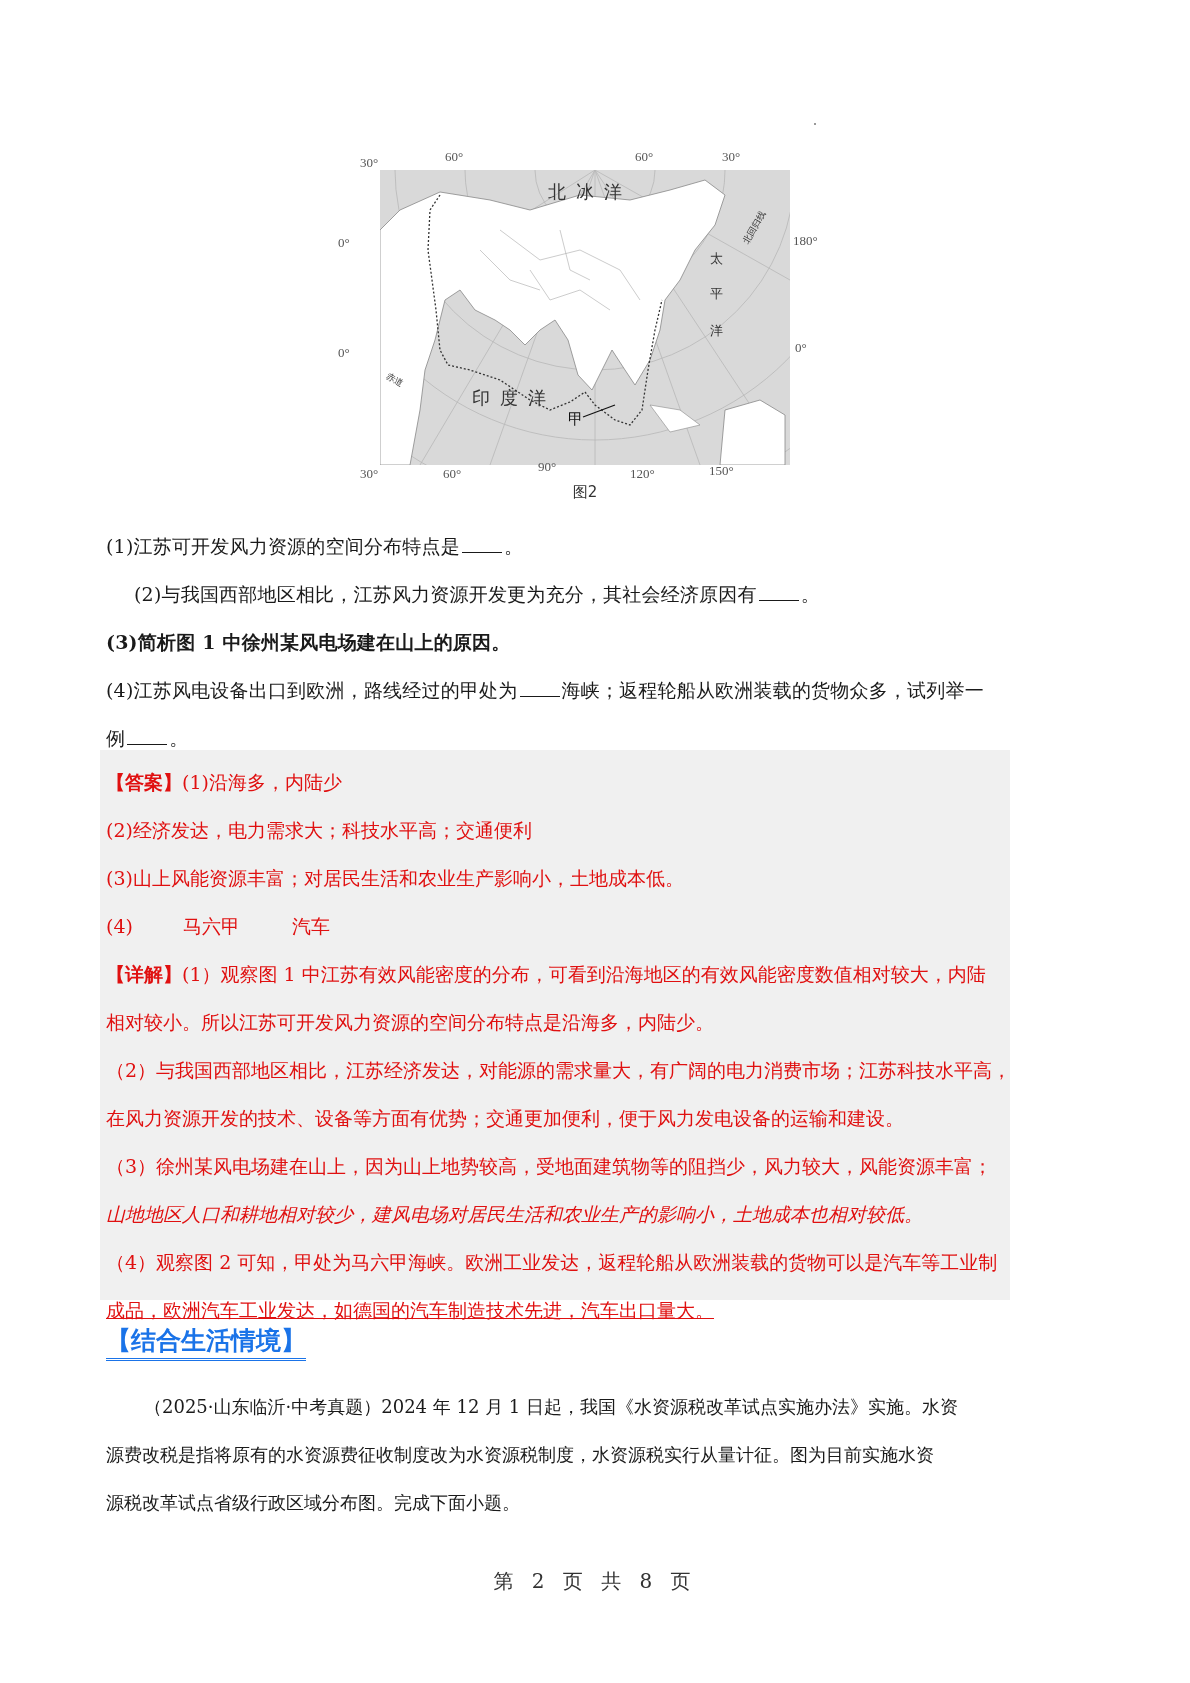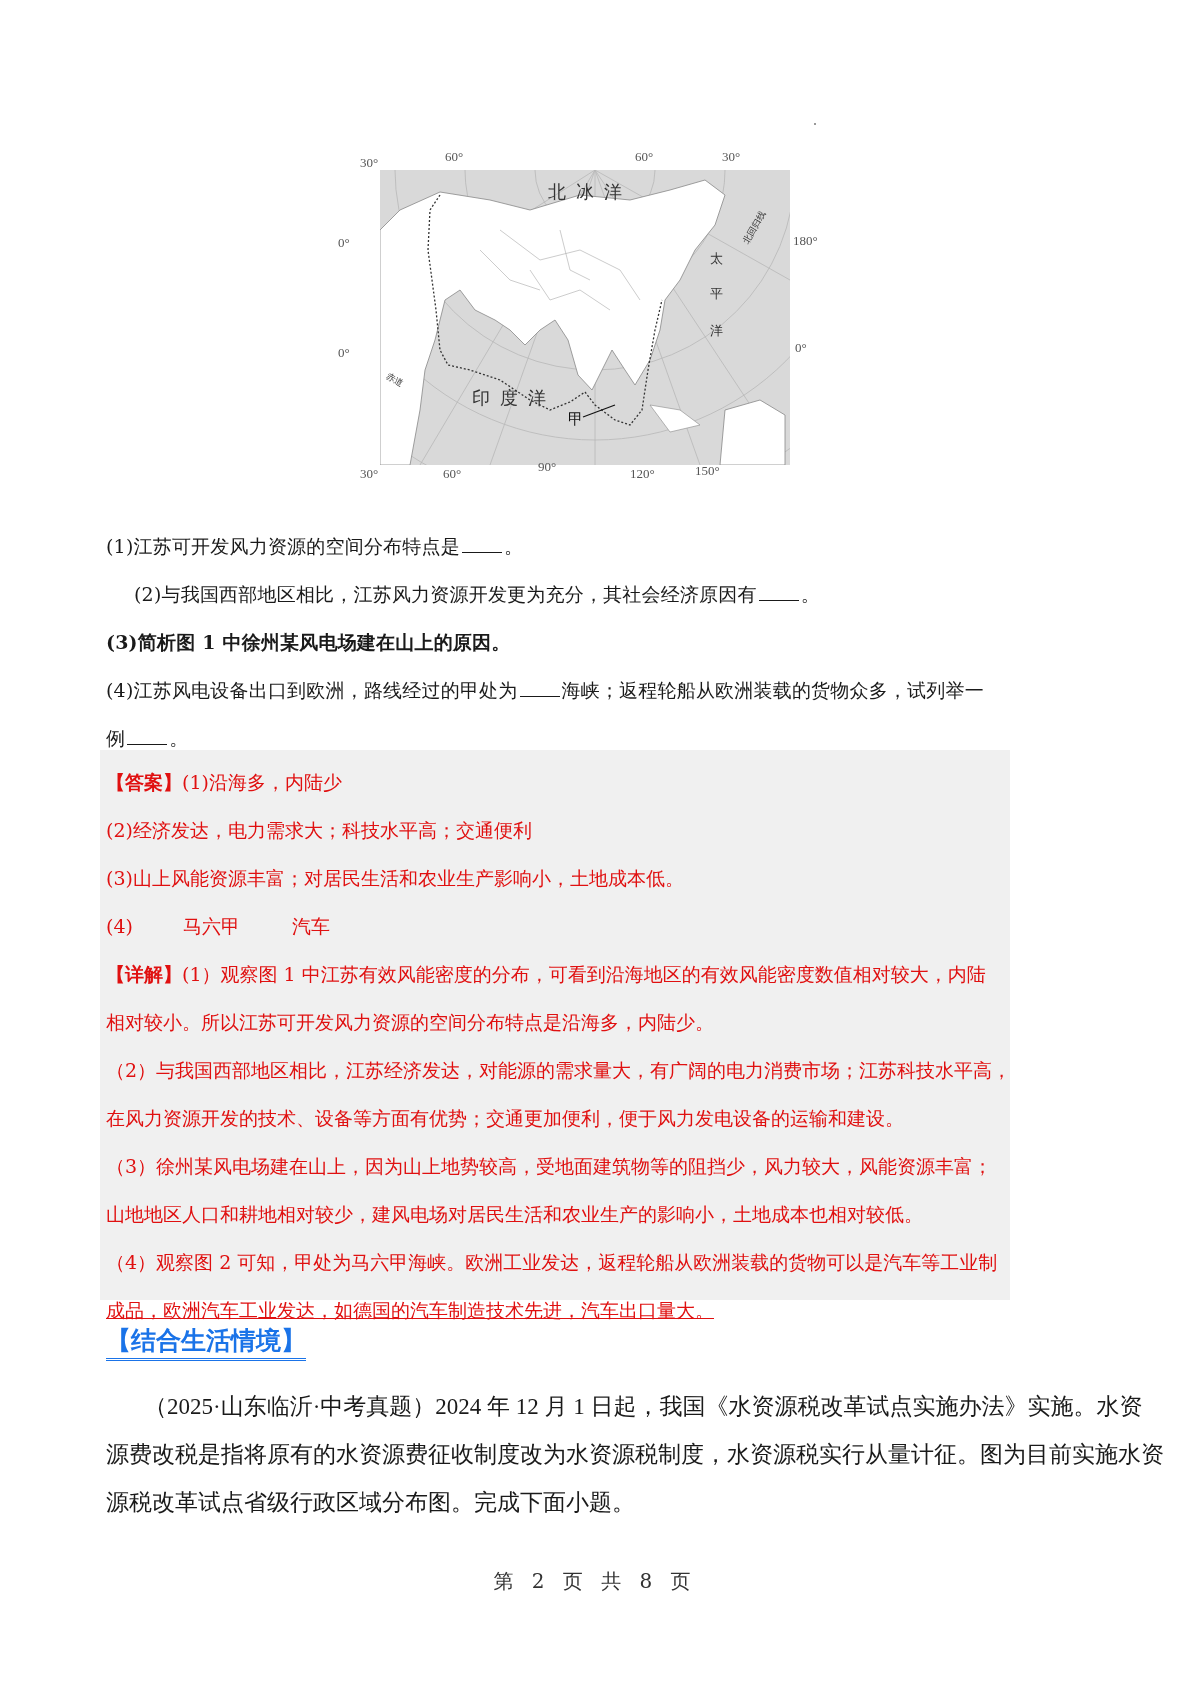--- a/index.html
+++ b/index.html
@@ -15,21 +15,21 @@
     .deg { position: absolute; font-family: "Liberation Serif", serif; font-size: 13px; color: #555; }
     .ocean-label { position: absolute; font-family: "DejaVu Sans", sans-serif; font-size: 18px; color: #333; letter-spacing: 10px; }
     .ocean-v { position: absolute; font-family: "DejaVu Sans", sans-serif; font-size: 13px; color: #333; }
     .fig-caption { position: absolute; left: 0; width: 450px; top: 328px; text-align: center; font-size: 15px; font-family: "DejaVu Sans", sans-serif; color: #333; }
     .q-line { position: absolute; left: 106px; font-size: 19px; line-height: 24px; color: #1a1a1a; white-space: nowrap; letter-spacing: 0.2px; }
     .blank { display: inline-block; width: 40px; border-bottom: 1.5px solid #1a1a1a; height: 18px; vertical-align: baseline; margin: 0 2px; }
     .answer-box { position: absolute; left: 100px; top: 750px; width: 910px; height: 550px; background: #f0f0f0; }
     .ans-line { position: absolute; left: 106px; font-size: 19px; line-height: 24px; color: #e01010; white-space: nowrap; }
     .bracket { font-weight: bold; color: #e01010; }
     .section-title { position: absolute; left: 106px; top: 1325px; font-family: "DejaVu Sans", sans-serif; font-size: 25px; color: #1a73e8; font-weight: bold; border-bottom: 3px double #1a73e8; padding-bottom: 1px; line-height: 32px; }
-    .para-line { position: absolute; left: 106px; font-size: 23px; line-height: 24px; color: #1a1a1a; white-space: nowrap; font-family: Liberation Serif, serif; }
+    .para-line { position: absolute; left: 106px; font-size: 18px; line-height: 24px; color: #1a1a1a; white-space: nowrap; }
     .footer { position: absolute; left: 0; width: 1190px; top: 1568px; text-align: center; font-size: 20px; color: #333; letter-spacing: 6px; }
   </style>
 </head>
 <body>
 
 <div class="dot-mark"></div>
 
 <div class="figure">
   <span class="deg" style="left:0px;top:0px;">30°</span>
   <span class="deg" style="left:85px;top:-6px;">60°</span>
@@ -81,22 +81,23 @@
     <span class="ocean-label" style="left:92px;top:216px;">印度洋</span>
     <span class="ocean-v" style="left:360px;top:70px;font-size:9px;transform:rotate(-60deg);transform-origin:left top;">北回归线</span>
     <span class="ocean-v" style="left:10px;top:200px;font-size:9px;transform:rotate(30deg);transform-origin:left top;">赤道</span>
     <span class="ocean-v" style="left:188px;top:240px;font-size:15px;color:#111;">甲</span>
   </div>
 
   <span class="deg" style="left:0px;top:311px;">30°</span>
   <span class="deg" style="left:83px;top:311px;">60°</span>
   <span class="deg" style="left:178px;top:304px;text-align:center;">90°</span>
   <span class="deg" style="left:270px;top:311px;">120°</span>
-  <span class="deg" style="left:335px;top:308px;">150°</span>
+  <span class="deg" style="left:349px;top:308px;">150°</span>
 
+  <div class="fig-caption">图2</div>
 </div>
 
 <div class="q-line" style="top:534px;">
   <span>(1)江苏可开发风力资源的空间分布特点是</span><span class="blank"></span><span>。</span>
 </div>
 <div class="q-line" style="top:582px;margin-left:28px;">
   <span>(2)与我国西部地区相比，江苏风力资源开发更为充分，其社会经济原因有</span><span class="blank"></span><span>。</span>
 </div>
 <div class="q-line" style="top:630px;font-weight:bold;">
   <span>(3)简析图 1 中徐州某风电场建在山上的原因。</span>
@@ -119,21 +120,21 @@
   <span>(4)</span><span style="display:inline-block;width:50px;"></span><span>马六甲</span><span style="display:inline-block;width:52px;"></span><span>汽车</span>
 </div>
 
 <div class="ans-line" style="top:962px;">
   <span class="bracket">【详解】</span><span>(1）观察图 1 中江苏有效风能密度的分布，可看到沿海地区的有效风能密度数值相对较大，内陆</span>
 </div>
 <div class="ans-line" style="top:1010px;">相对较小。所以江苏可开发风力资源的空间分布特点是沿海多，内陆少。</div>
 <div class="ans-line" style="top:1058px;">（2）与我国西部地区相比，江苏经济发达，对能源的需求量大，有广阔的电力消费市场；江苏科技水平高，</div>
 <div class="ans-line" style="top:1106px;">在风力资源开发的技术、设备等方面有优势；交通更加便利，便于风力发电设备的运输和建设。</div>
 <div class="ans-line" style="top:1154px;">（3）徐州某风电场建在山上，因为山上地势较高，受地面建筑物等的阻挡少，风力较大，风能资源丰富；</div>
-<div class="ans-line" style="top:1202px;">山地地区人口和耕地相对较少，建风电场对居民生活和农业生产的影响小，土地成本也相对较低。</div>
+<div class="ans-line" style="top:1202px;font-style:italic;">山地地区人口和耕地相对较少，建风电场对居民生活和农业生产的影响小，土地成本也相对较低。</div>
 <div class="ans-line" style="top:1250px;">（4）观察图 2 可知，甲处为马六甲海峡。欧洲工业发达，返程轮船从欧洲装载的货物可以是汽车等工业制</div>
 <div class="ans-line" style="top:1298px;text-decoration:underline;">成品，欧洲汽车工业发达，如德国的汽车制造技术先进，汽车出口量大。</div>
 
 <div class="section-title">【结合生活情境】</div>
 
 <div class="para-line" style="top:1395px;text-indent:38px;">（2025·山东临沂·中考真题）2024 年 12 月 1 日起，我国《水资源税改革试点实施办法》实施。水资</div>
 <div class="para-line" style="top:1443px;">源费改税是指将原有的水资源费征收制度改为水资源税制度，水资源税实行从量计征。图为目前实施水资</div>
 <div class="para-line" style="top:1491px;">源税改革试点省级行政区域分布图。完成下面小题。</div>
 
 <div class="footer">第 2 页 共 8 页</div>

